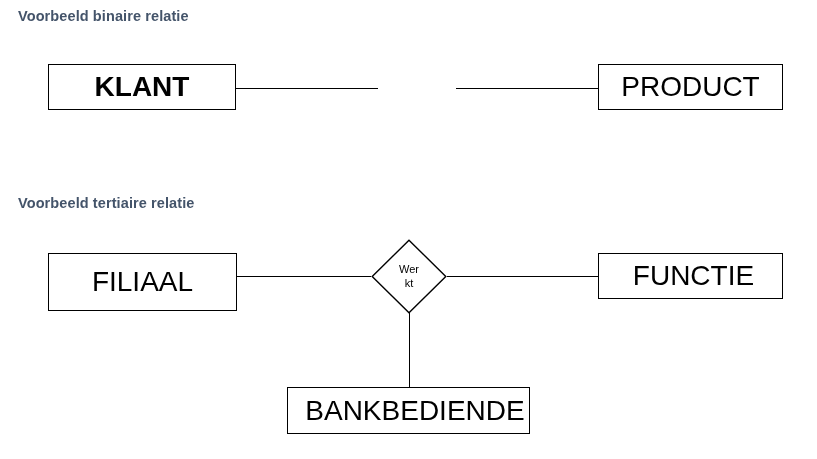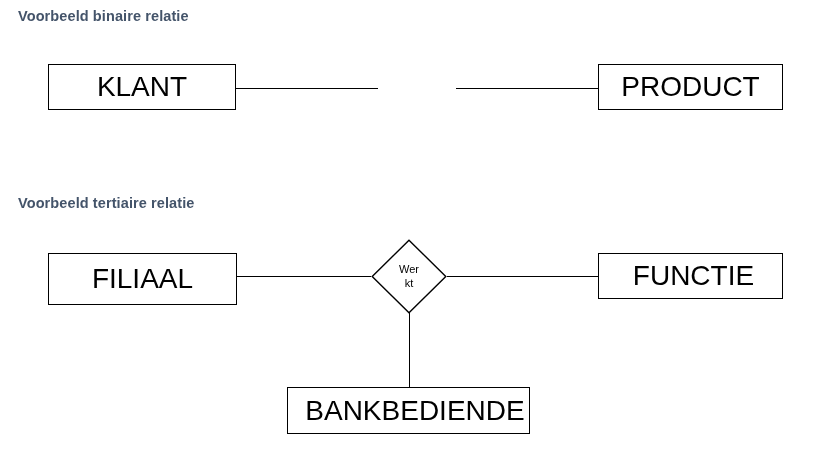--- a/index.html
+++ b/index.html
@@ -128,37 +128,37 @@
 
 <div id="canvas">
 
   <div class="section-heading" style="left:18px; top:8px;">Voorbeeld binaire relatie</div>
 
   <div class="connector-h" style="left:236px; top:88px; width:142px;"></div>
 
   <div class="connector-h" style="left:456px; top:88px; width:142px;"></div>
 
   <div class="entity-box" style="left:48px; top:64px; width:188px; height:46px;">
-    <span class="entity-label" style="font-size:28px;">KLANT</span>
+    <span class="entity-label" style="font-size:28px;font-weight:bold;">KLANT</span>
   </div>
 
   <div class="entity-box" style="left:598px; top:64px; width:185px; height:46px;">
     <span class="entity-label" style="font-size:28px;">PRODUCT</span>
   </div>
 
 
   <div class="section-heading" style="left:18px; top:195px;">Voorbeeld tertiaire relatie</div>
 
   <div class="connector-h" style="left:237px; top:276px; width:134px;"></div>
 
   <div class="connector-h" style="left:447px; top:276px; width:151px;"></div>
 
   <div class="connector-v" style="left:409px; top:313px; height:74px;"></div>
 
-  <div class="entity-box" style="left:48px; top:253px; width:189px; height:52px;">
+  <div class="entity-box" style="left:48px; top:253px; width:189px; height:58px;">
     <span class="entity-label" style="font-size:28px;">FILIAAL</span>
   </div>
 
   <div class="entity-box" style="left:598px; top:253px; width:185px; height:46px;padding-left:6px;">
     <span class="entity-label" style="font-size:28px;">FUNCTIE</span>
   </div>
 
   <div class="entity-box" style="left:287px; top:387px; width:243px; height:47px;">
     <span class="entity-label" style="font-size:28px;margin-left:13px;">BANKBEDIENDE</span>
   </div>

